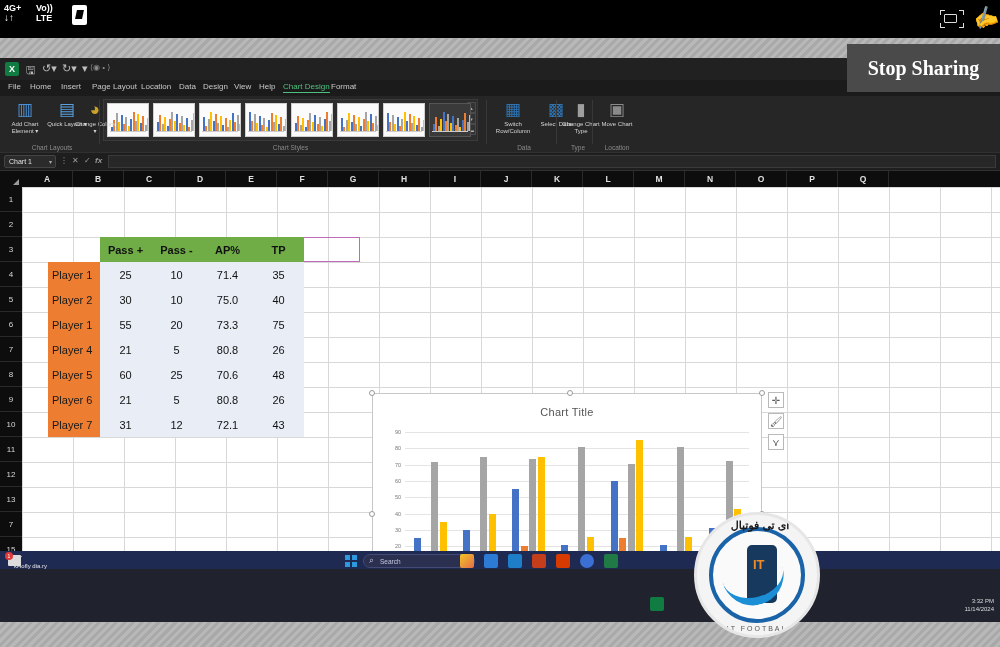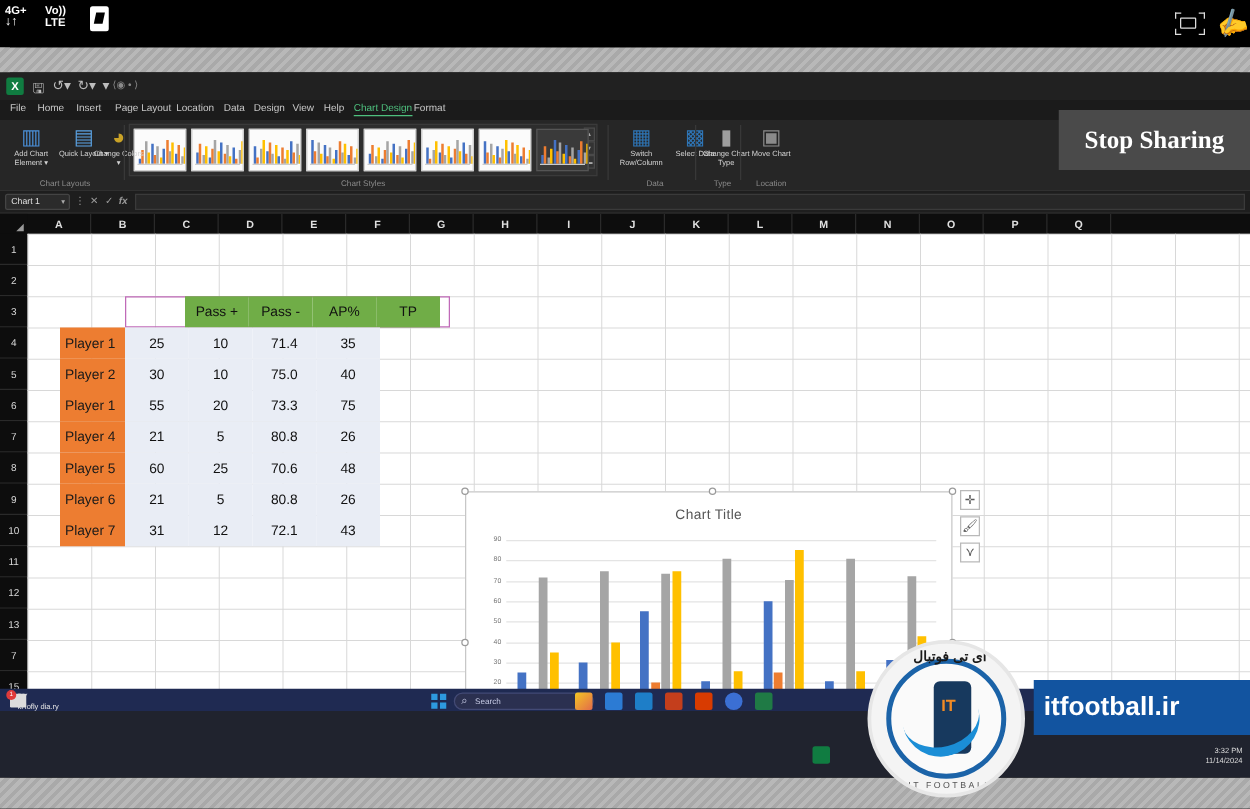--- a/index.html
+++ b/index.html
@@ -104,22 +104,22 @@
   .rowhdr { position:absolute; left:0; top:16px; width:22px; }
   .rowhdr .rh { height:25px; color:#d8d8d8; font-size:8px; text-align:center;
                 line-height:25px; background:#0d0d0d; border-bottom:1px solid #2a2a2a; }
   .sheetarea { position:absolute; left:22px; top:16px; width:978px; height:390px;
                background:#ffffff;
                background-image:linear-gradient(to right,#d8d8d8 1px,transparent 1px),
                                 linear-gradient(to bottom,#d8d8d8 1px,transparent 1px);
                background-size:51px 25px; }
   .cell { position:absolute; font-size:11px; display:flex; align-items:center; }
   .cell.num { justify-content:center; color:#111; }
-  .hdr-cell { background:#70ad47; color:#1a1a1a; font-weight:normal;
-              justify-content:center;margin-left:48px; }
+  .hdr-cell { background:#70ad47; color:#1a1a1a; font-weight:bold;
+              justify-content:center; }
   .name-cell { background:#ed7d31; color:#1a1a1a; padding-left:4px; }
   .data-cell { background:#e9edf5; }
   .selrect { position:absolute; border:1.5px solid #c06ab8; pointer-events:none; }
 
   
   .chart-obj { position:absolute; left:372px; top:222px; width:390px; height:235px;
                background:#fff; border:1px solid #c7c7c7; }
   .chart-title { text-align:center; font-size:11px; color:#555; margin-top:12px;
                  letter-spacing:.3px; }
   .plot { position:absolute; left:32px; top:38px; right:12px; bottom:48px; }
@@ -167,21 +167,21 @@
                color:#c6cae4; font-size:6.5px; line-height:13px; padding-left:16px; }
   .tb-search:before { content:"⌕"; position:absolute; left:5px; top:-1px;
                       font-size:9px; color:#c6cae4; }
   .tb-ico { position:absolute; top:3px; width:14px; height:14px; border-radius:2px; }
   .tb-clock { position:absolute; right:6px; top:46px; color:#dcdcdc; font-size:6px;
               line-height:8px; text-align:right; }
 
   
   .stop-sharing { position:absolute; left:847px; top:44px; width:153px; height:48px;
                   background:#4a4a4a; color:#fff; font-family:"Liberation Serif", serif;
-                  font-weight:bold; font-size:20px; text-align:center; line-height:48px;margin-top:44px; }
+                  font-weight:bold; font-size:20px; text-align:center; line-height:48px; }
   .wm-logo { position:absolute; left:694px; top:512px; width:126px; height:126px;
              border-radius:50%; background:#f4f4f4; border:3px solid #e6e6e6;
              overflow:hidden; }
   .wm-logo .ring { position:absolute; left:12px; top:12px; right:12px; bottom:12px;
                    border-radius:50%; border:4px solid #1b63a8; background:#fafafa; }
   .wm-logo .phone { position:absolute; left:50px; top:30px; width:30px; height:58px;
                     background:#17395e; border-radius:5px; }
   .wm-logo .phone:after { content:"IT"; position:absolute; left:6px; top:12px;
                           color:#f08a24; font-size:13px; font-weight:bold; }
   .wm-logo .swoosh { position:absolute; left:28px; top:56px; width:62px; height:34px;
@@ -664,14 +664,13 @@
 
   <div class="stop-sharing">Stop Sharing</div>
 
   <div class="wm-logo">
     <div class="ring"></div>
     <div class="phone"></div>
     <div class="swoosh"></div>
     <div class="fa">آی تی فوتبال</div>
     <div class="en">IT FOOTBALL</div>
   </div>
-  <div class="wm-bar">itfootball.ir</div>
 </div>
 
 </body></html>

